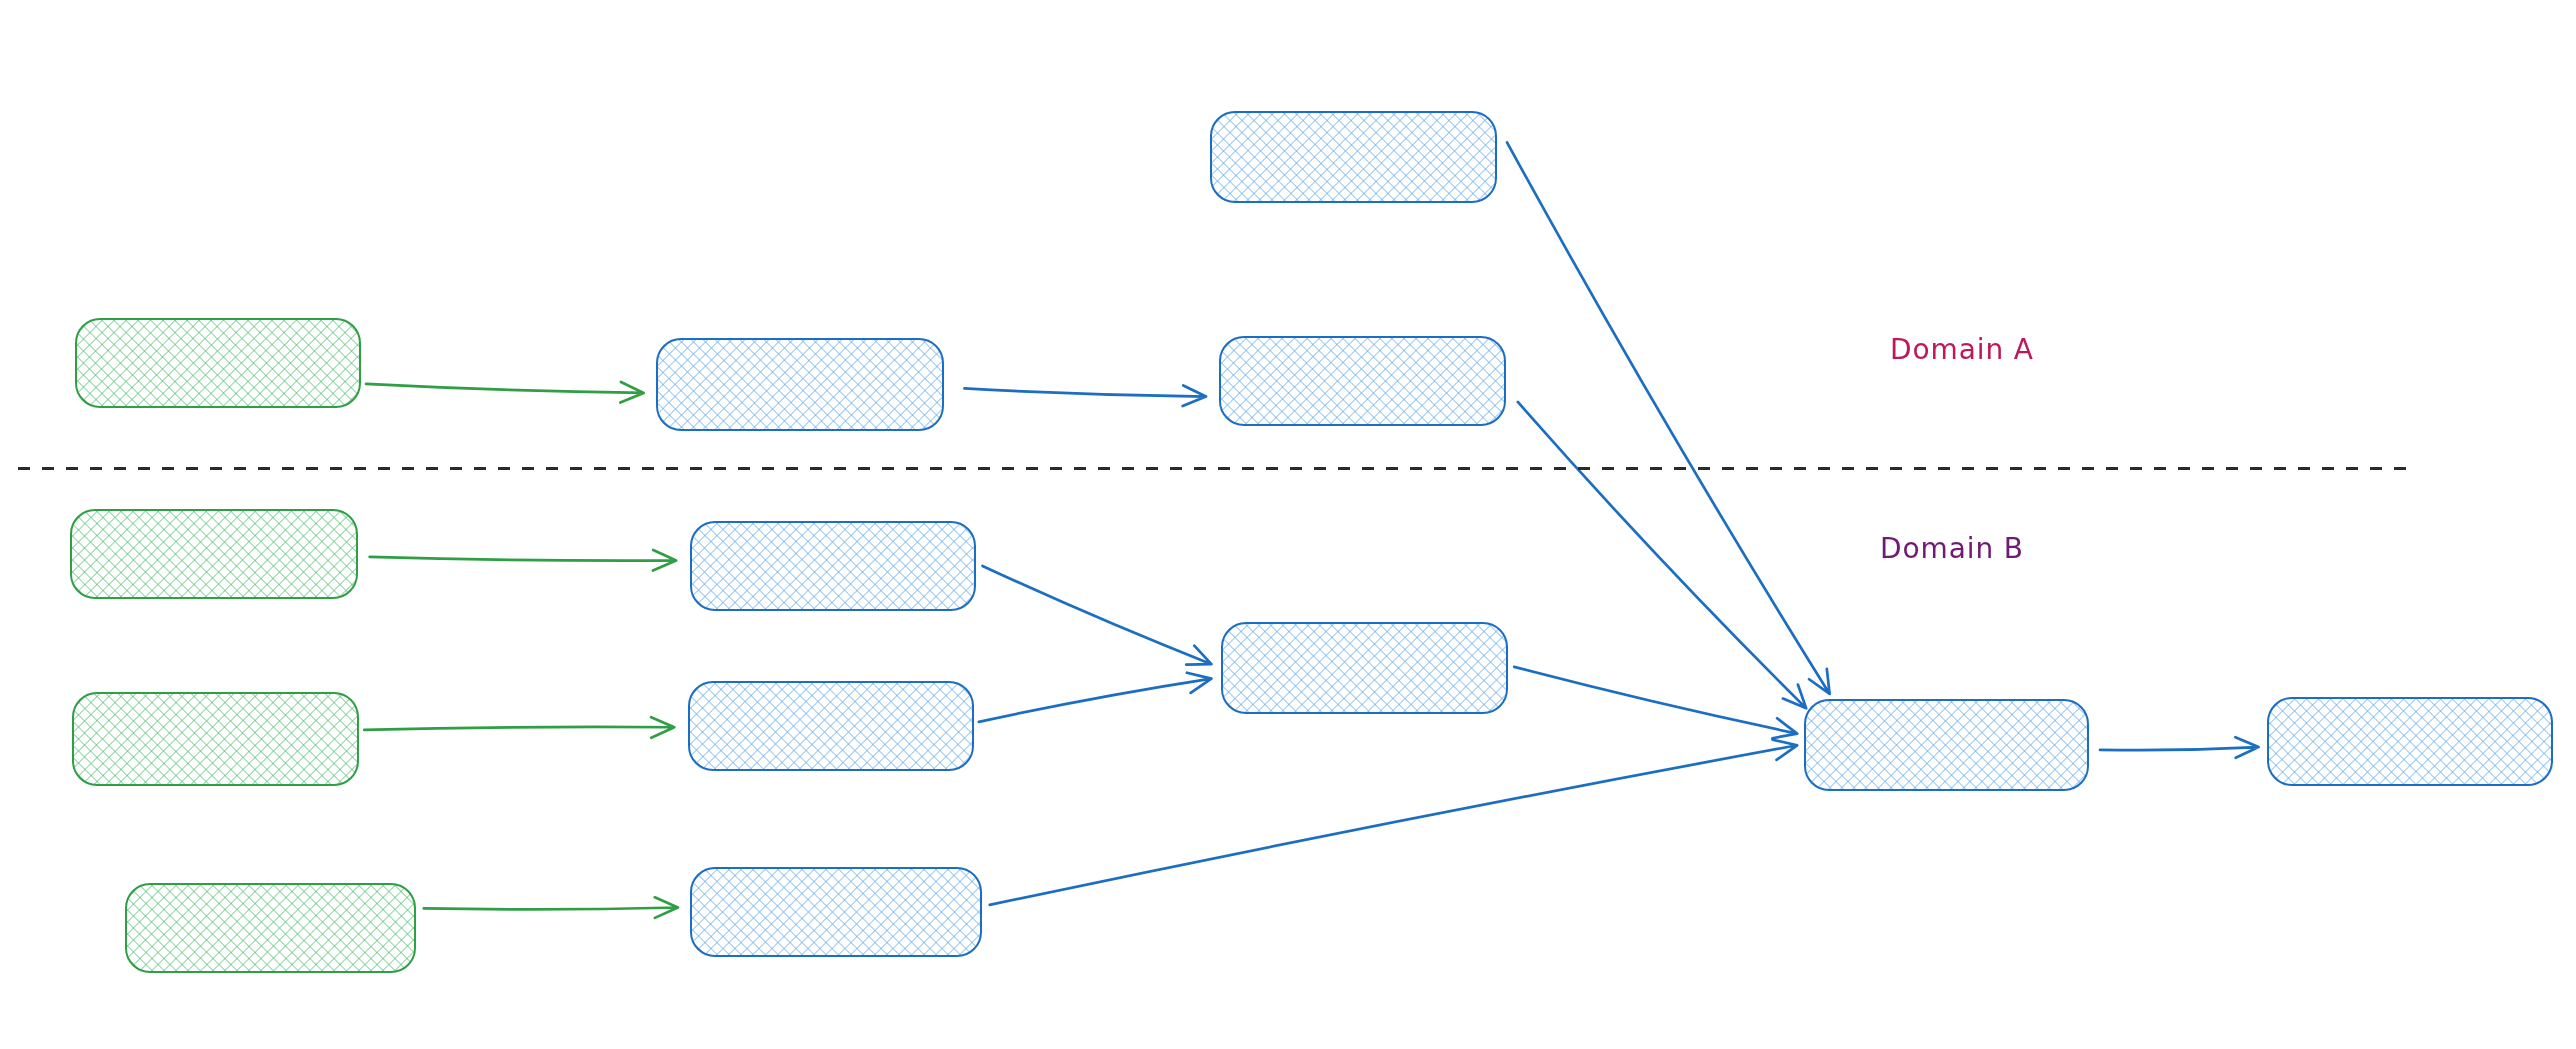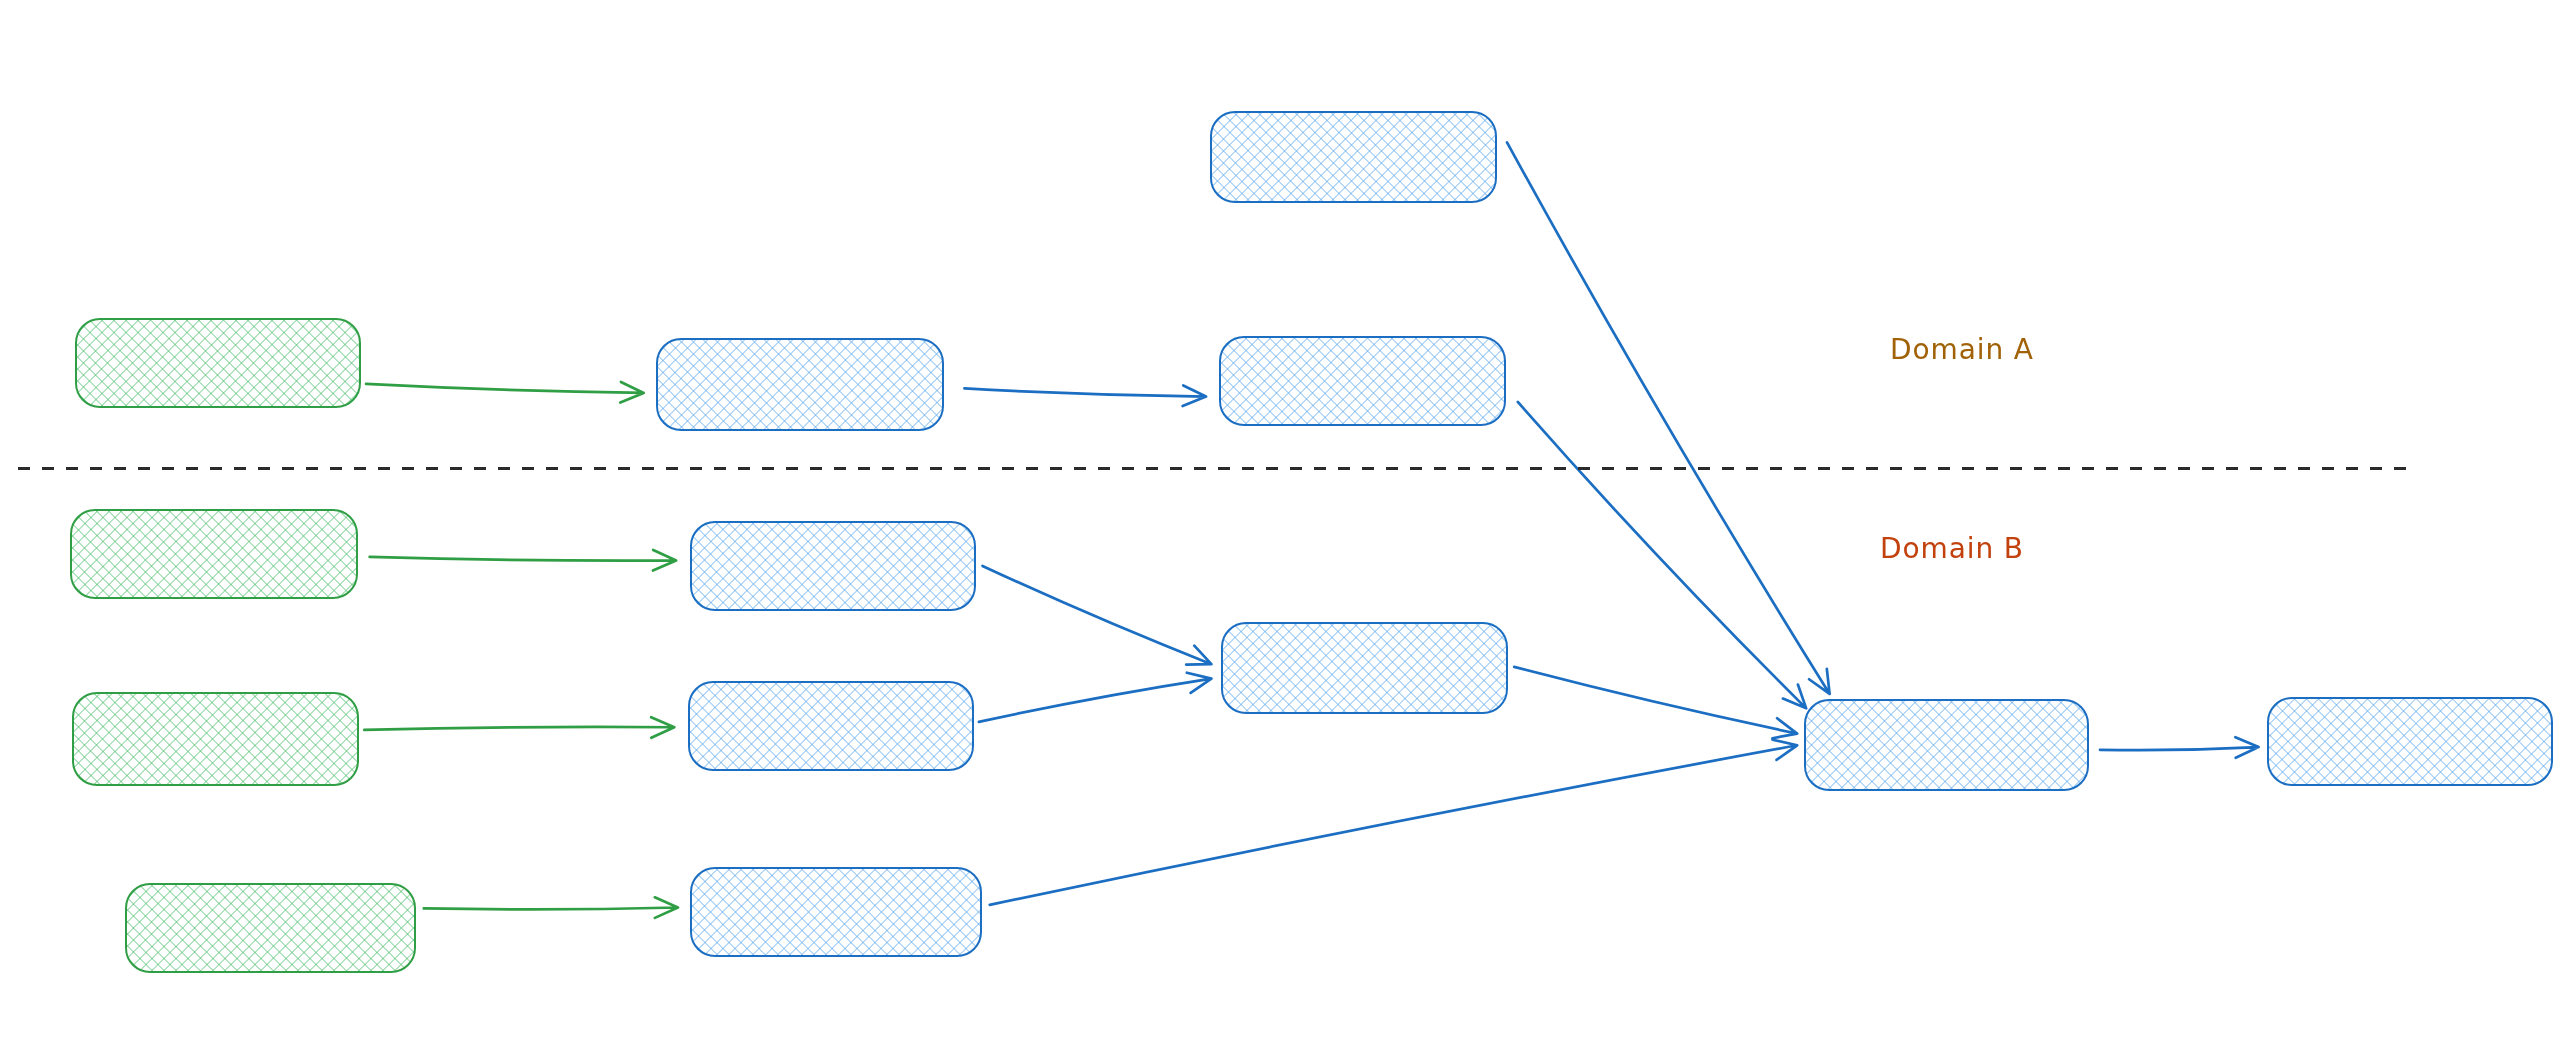--- a/index.html
+++ b/index.html
@@ -48,22 +48,22 @@
       <path d="M 1070 431 Q 1203.9 438.5 1338 440 M 1312.1 450.6 L 1338 440 L 1312.8 427.7" fill="none" stroke="#1b6ec2" stroke-width="3" stroke-linecap="round" stroke-linejoin="round"></path>
       <path d="M 1672 158 Q 1842.4 469.0 2030 770 M 2007.2 753.7 L 2030 770 L 2026.9 742.2" fill="none" stroke="#1b6ec2" stroke-width="3" stroke-linecap="round" stroke-linejoin="round"></path>
       <path d="M 1684 446 Q 1838.2 621.5 2004 786 M 1978.2 775.2 L 2004 786 L 1994.8 759.6" fill="none" stroke="#1b6ec2" stroke-width="3" stroke-linecap="round" stroke-linejoin="round"></path>
       <path d="M 1090 628 Q 1215.4 686.2 1344 737 M 1316.0 737.4 L 1344 737 L 1325.0 716.4" fill="none" stroke="#1b6ec2" stroke-width="3" stroke-linecap="round" stroke-linejoin="round"></path>
       <path d="M 1086 801 Q 1214.3 773.1 1344 753 M 1321.0 768.9 L 1344 753 L 1316.8 746.5" fill="none" stroke="#1b6ec2" stroke-width="3" stroke-linecap="round" stroke-linejoin="round"></path>
       <path d="M 1680 740 Q 1836.1 780.9 1994 814 M 1966.5 819.2 L 1994 814 L 1971.7 797.0" fill="none" stroke="#1b6ec2" stroke-width="3" stroke-linecap="round" stroke-linejoin="round"></path>
       <path d="M 1098 1004 Q 1544.8 909.6 1994 827 M 1971.1 843.2 L 1994 827 L 1966.7 820.8" fill="none" stroke="#1b6ec2" stroke-width="3" stroke-linecap="round" stroke-linejoin="round"></path>
       <path d="M 2330 832 Q 2418.1 833.5 2506 829 M 2480.6 840.9 L 2506 829 L 2480.2 818.0" fill="none" stroke="#1b6ec2" stroke-width="3" stroke-linecap="round" stroke-linejoin="round"></path>
     </svg>
   <div class="divider" style="left: 18px; top: 467px; width: 2396px; height: 2.7px; background: repeating-linear-gradient(90deg, rgb(43, 43, 43) 0px, rgb(43, 43, 43) 11.7px, transparent 11.7px, transparent 24px);"></div>
-  <div class="domain-label label-domain-a" style="color: #a16207;">Domain A</div>
-  <div class="domain-label label-domain-b" style="color: #c2410c;">Domain B</div>
+  <div class="domain-label label-domain-a" style="color: #be185d;">Domain A</div>
+  <div class="domain-label label-domain-b" style="color: #701a75;">Domain B</div>
 <div class="node" style="left: 75px; top: 318px; width: 286px; height: 90px; border-color: rgb(47, 158, 68); background: repeating-linear-gradient(45deg, rgba(64, 186, 98, 0.4) 0px, rgba(64, 186, 98, 0.4) 1.4px, transparent 1.4px, transparent 8.6px), repeating-linear-gradient(135deg, rgba(64, 186, 98, 0.4) 0px, rgba(64, 186, 98, 0.4) 1.4px, transparent 1.4px, transparent 8.6px);"></div>
     <div class="node" style="left: 70px; top: 509px; width: 288px; height: 90px; border-color: rgb(47, 158, 68); background: repeating-linear-gradient(45deg, rgba(64, 186, 98, 0.4) 0px, rgba(64, 186, 98, 0.4) 1.4px, transparent 1.4px, transparent 8.6px), repeating-linear-gradient(135deg, rgba(64, 186, 98, 0.4) 0px, rgba(64, 186, 98, 0.4) 1.4px, transparent 1.4px, transparent 8.6px);"></div>
     <div class="node" style="left: 72px; top: 692px; width: 287px; height: 94px; border-color: rgb(47, 158, 68); background: repeating-linear-gradient(45deg, rgba(64, 186, 98, 0.4) 0px, rgba(64, 186, 98, 0.4) 1.4px, transparent 1.4px, transparent 8.6px), repeating-linear-gradient(135deg, rgba(64, 186, 98, 0.4) 0px, rgba(64, 186, 98, 0.4) 1.4px, transparent 1.4px, transparent 8.6px);"></div>
     <div class="node" style="left: 125px; top: 883px; width: 291px; height: 90px; border-color: rgb(47, 158, 68); background: repeating-linear-gradient(45deg, rgba(64, 186, 98, 0.4) 0px, rgba(64, 186, 98, 0.4) 1.4px, transparent 1.4px, transparent 8.6px), repeating-linear-gradient(135deg, rgba(64, 186, 98, 0.4) 0px, rgba(64, 186, 98, 0.4) 1.4px, transparent 1.4px, transparent 8.6px);"></div>
     <div class="node" style="left: 1210px; top: 111px; width: 287px; height: 92px; border-color: rgb(27, 110, 194); background: repeating-linear-gradient(45deg, rgba(88, 166, 236, 0.42) 0px, rgba(88, 166, 236, 0.42) 1.4px, transparent 1.4px, transparent 8.6px), repeating-linear-gradient(135deg, rgba(88, 166, 236, 0.42) 0px, rgba(88, 166, 236, 0.42) 1.4px, transparent 1.4px, transparent 8.6px);"></div>
     <div class="node" style="left: 656px; top: 338px; width: 288px; height: 93px; border-color: rgb(27, 110, 194); background: repeating-linear-gradient(45deg, rgba(88, 166, 236, 0.42) 0px, rgba(88, 166, 236, 0.42) 1.4px, transparent 1.4px, transparent 8.6px), repeating-linear-gradient(135deg, rgba(88, 166, 236, 0.42) 0px, rgba(88, 166, 236, 0.42) 1.4px, transparent 1.4px, transparent 8.6px);"></div>
     <div class="node" style="left: 1219px; top: 336px; width: 287px; height: 90px; border-color: rgb(27, 110, 194); background: repeating-linear-gradient(45deg, rgba(88, 166, 236, 0.42) 0px, rgba(88, 166, 236, 0.42) 1.4px, transparent 1.4px, transparent 8.6px), repeating-linear-gradient(135deg, rgba(88, 166, 236, 0.42) 0px, rgba(88, 166, 236, 0.42) 1.4px, transparent 1.4px, transparent 8.6px);"></div>
     <div class="node" style="left: 690px; top: 521px; width: 286px; height: 90px; border-color: rgb(27, 110, 194); background: repeating-linear-gradient(45deg, rgba(88, 166, 236, 0.42) 0px, rgba(88, 166, 236, 0.42) 1.4px, transparent 1.4px, transparent 8.6px), repeating-linear-gradient(135deg, rgba(88, 166, 236, 0.42) 0px, rgba(88, 166, 236, 0.42) 1.4px, transparent 1.4px, transparent 8.6px);"></div>
     <div class="node" style="left: 688px; top: 681px; width: 286px; height: 90px; border-color: rgb(27, 110, 194); background: repeating-linear-gradient(45deg, rgba(88, 166, 236, 0.42) 0px, rgba(88, 166, 236, 0.42) 1.4px, transparent 1.4px, transparent 8.6px), repeating-linear-gradient(135deg, rgba(88, 166, 236, 0.42) 0px, rgba(88, 166, 236, 0.42) 1.4px, transparent 1.4px, transparent 8.6px);"></div>
     <div class="node" style="left: 1221px; top: 622px; width: 287px; height: 92px; border-color: rgb(27, 110, 194); background: repeating-linear-gradient(45deg, rgba(88, 166, 236, 0.42) 0px, rgba(88, 166, 236, 0.42) 1.4px, transparent 1.4px, transparent 8.6px), repeating-linear-gradient(135deg, rgba(88, 166, 236, 0.42) 0px, rgba(88, 166, 236, 0.42) 1.4px, transparent 1.4px, transparent 8.6px);"></div>

